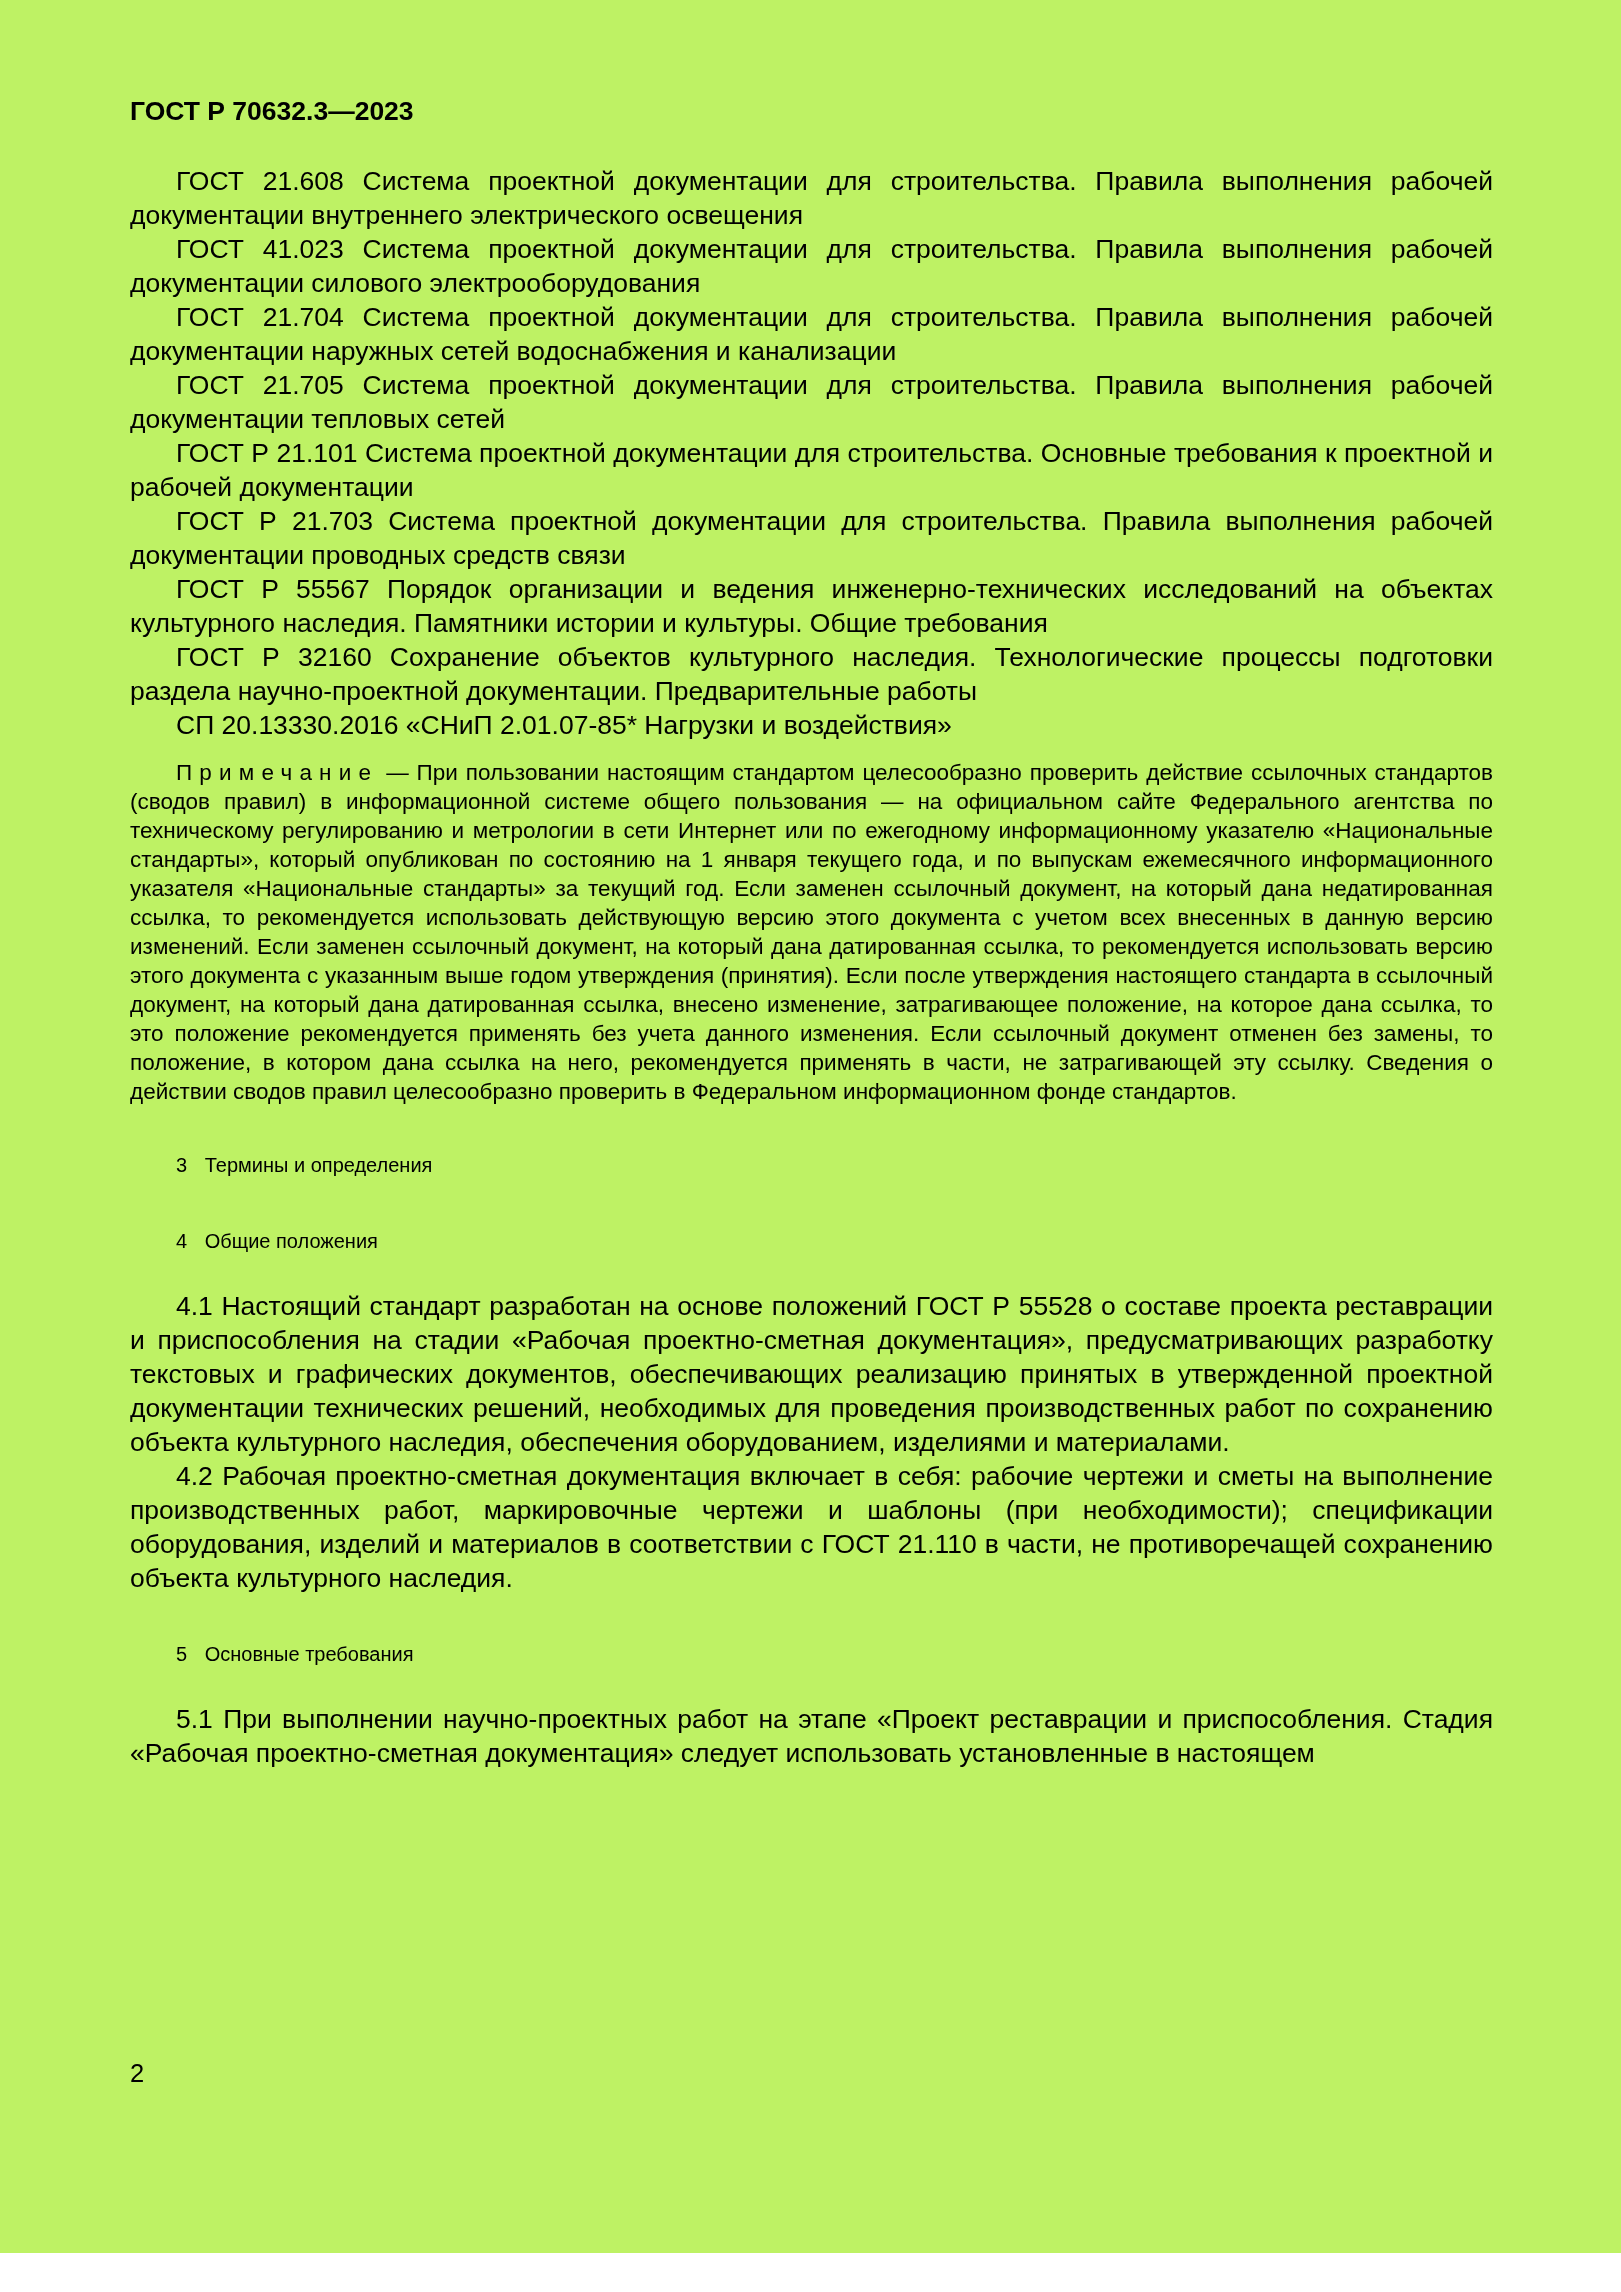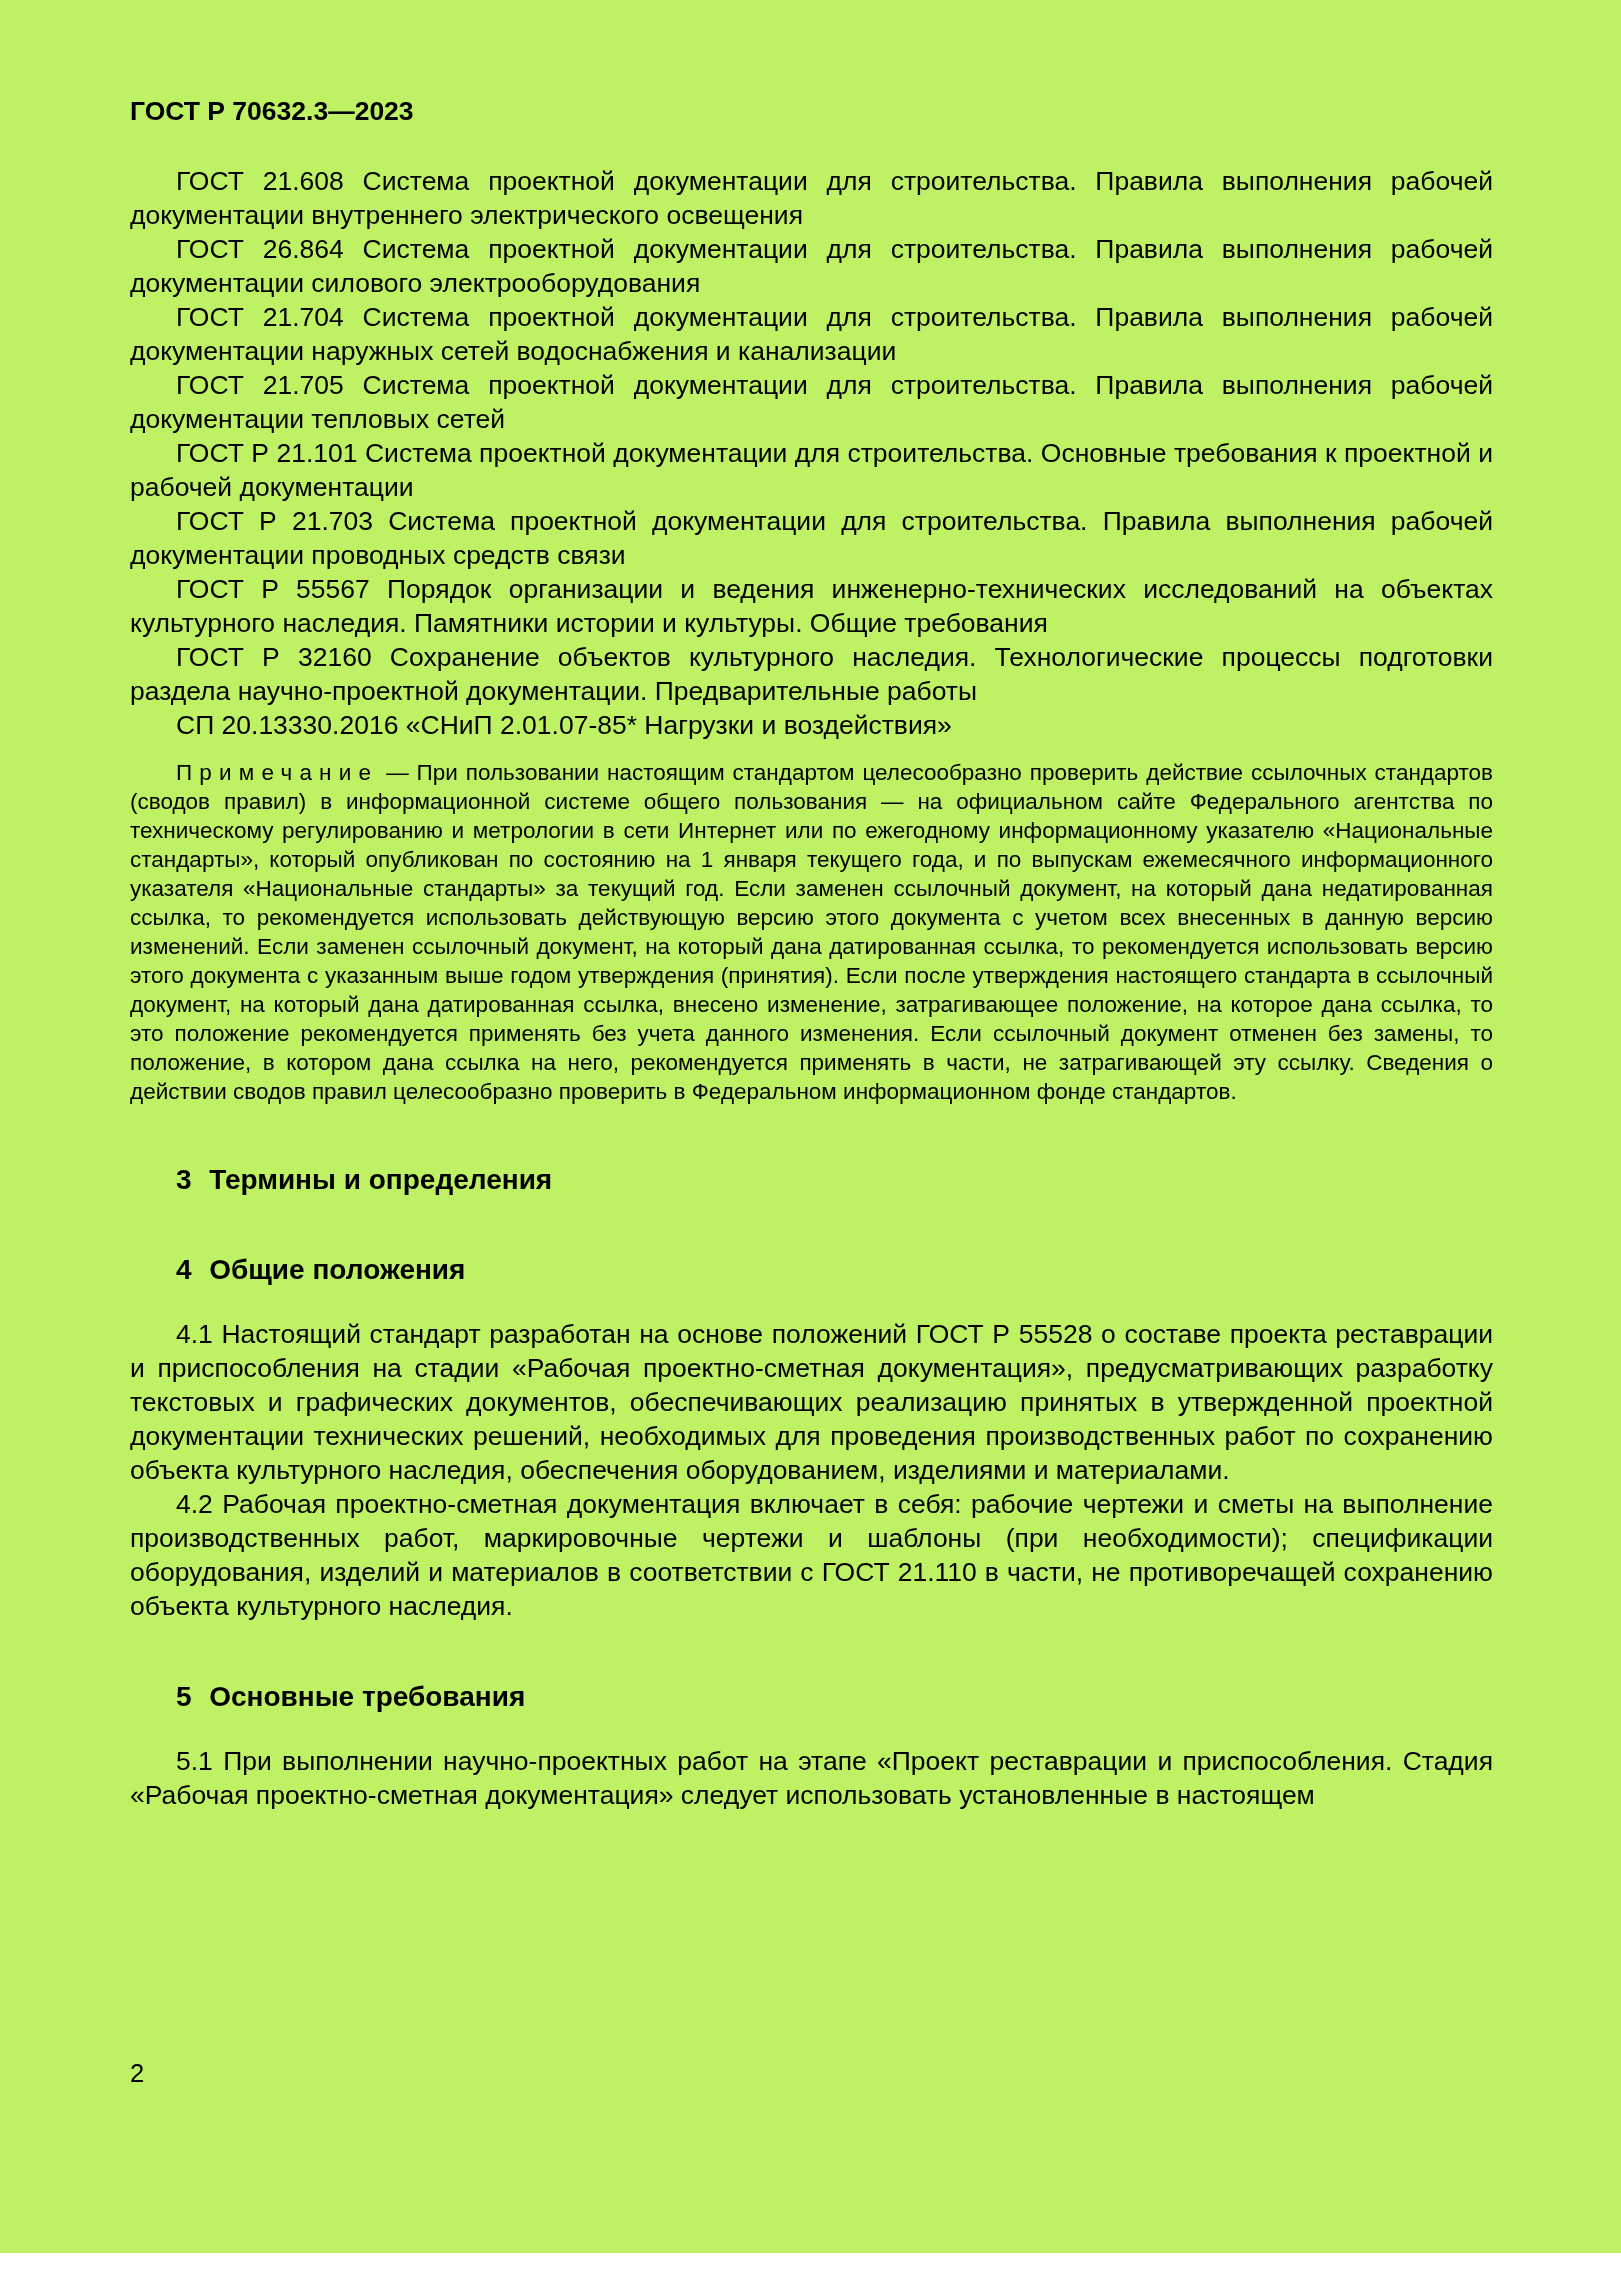--- a/index.html
+++ b/index.html
@@ -33,25 +33,25 @@
     font-size: 22.5px;
     line-height: 29px;
     text-align: justify;
     text-indent: 46px;
     margin-top: 16px;
   }
   .note-label {
     letter-spacing: 0.32em;
   }
   .section-heading {
-    font-size: 28px;
+    font-size: 20px;
     line-height: 33px;
-    font-weight: bold;
+    font-weight: normal;
     padding-left: 46px;
-    margin-top: 57px;
+    margin-top: 43px;
     margin-bottom: 31px;
   }
   .section-heading .ht { margin-left: 17.6px; }
   .page-number {
     position: absolute;
     left: 130px;
     bottom: 165px;
     font-size: 25.5px;
     line-height: 29px;
   }
@@ -60,21 +60,21 @@
 <body>
 
 <div class="page">
 
   <div class="doc-header">ГОСТ Р 70632.3—2023</div>
 
   <div class="content">
 
     <section class="references">
       <p class="body-p">ГОСТ 21.608 Система проектной документации для строительства. Правила выполнения рабочей документации внутреннего электрического освещения</p>
-      <p class="body-p">ГОСТ 26.864 Система проектной документации для строительства. Правила выполнения рабочей документации силового электрооборудования</p>
+      <p class="body-p">ГОСТ 41.023 Система проектной документации для строительства. Правила выполнения рабочей документации силового электрооборудования</p>
       <p class="body-p">ГОСТ 21.704 Система проектной документации для строительства. Правила выполнения рабочей документации наружных сетей водоснабжения и канализации</p>
       <p class="body-p">ГОСТ 21.705 Система проектной документации для строительства. Правила выполнения рабочей документации тепловых сетей</p>
       <p class="body-p">ГОСТ Р 21.101 Система проектной документации для строительства. Основные требования к проектной и рабочей документации</p>
       <p class="body-p">ГОСТ Р 21.703 Система проектной документации для строительства. Правила выполнения рабочей документации проводных средств связи</p>
       <p class="body-p">ГОСТ Р 55567 Порядок организации и ведения инженерно-технических исследований на объектах культурного наследия. Памятники истории и культуры. Общие требования</p>
       <p class="body-p">ГОСТ Р 32160 Сохранение объектов культурного наследия. Технологические процессы подготовки раздела научно-проектной документации. Предварительные работы</p>
       <p class="body-p">СП 20.13330.2016 «СНиП 2.01.07-85* Нагрузки и воздействия»</p>
     </section>
 
     <p class="note">

